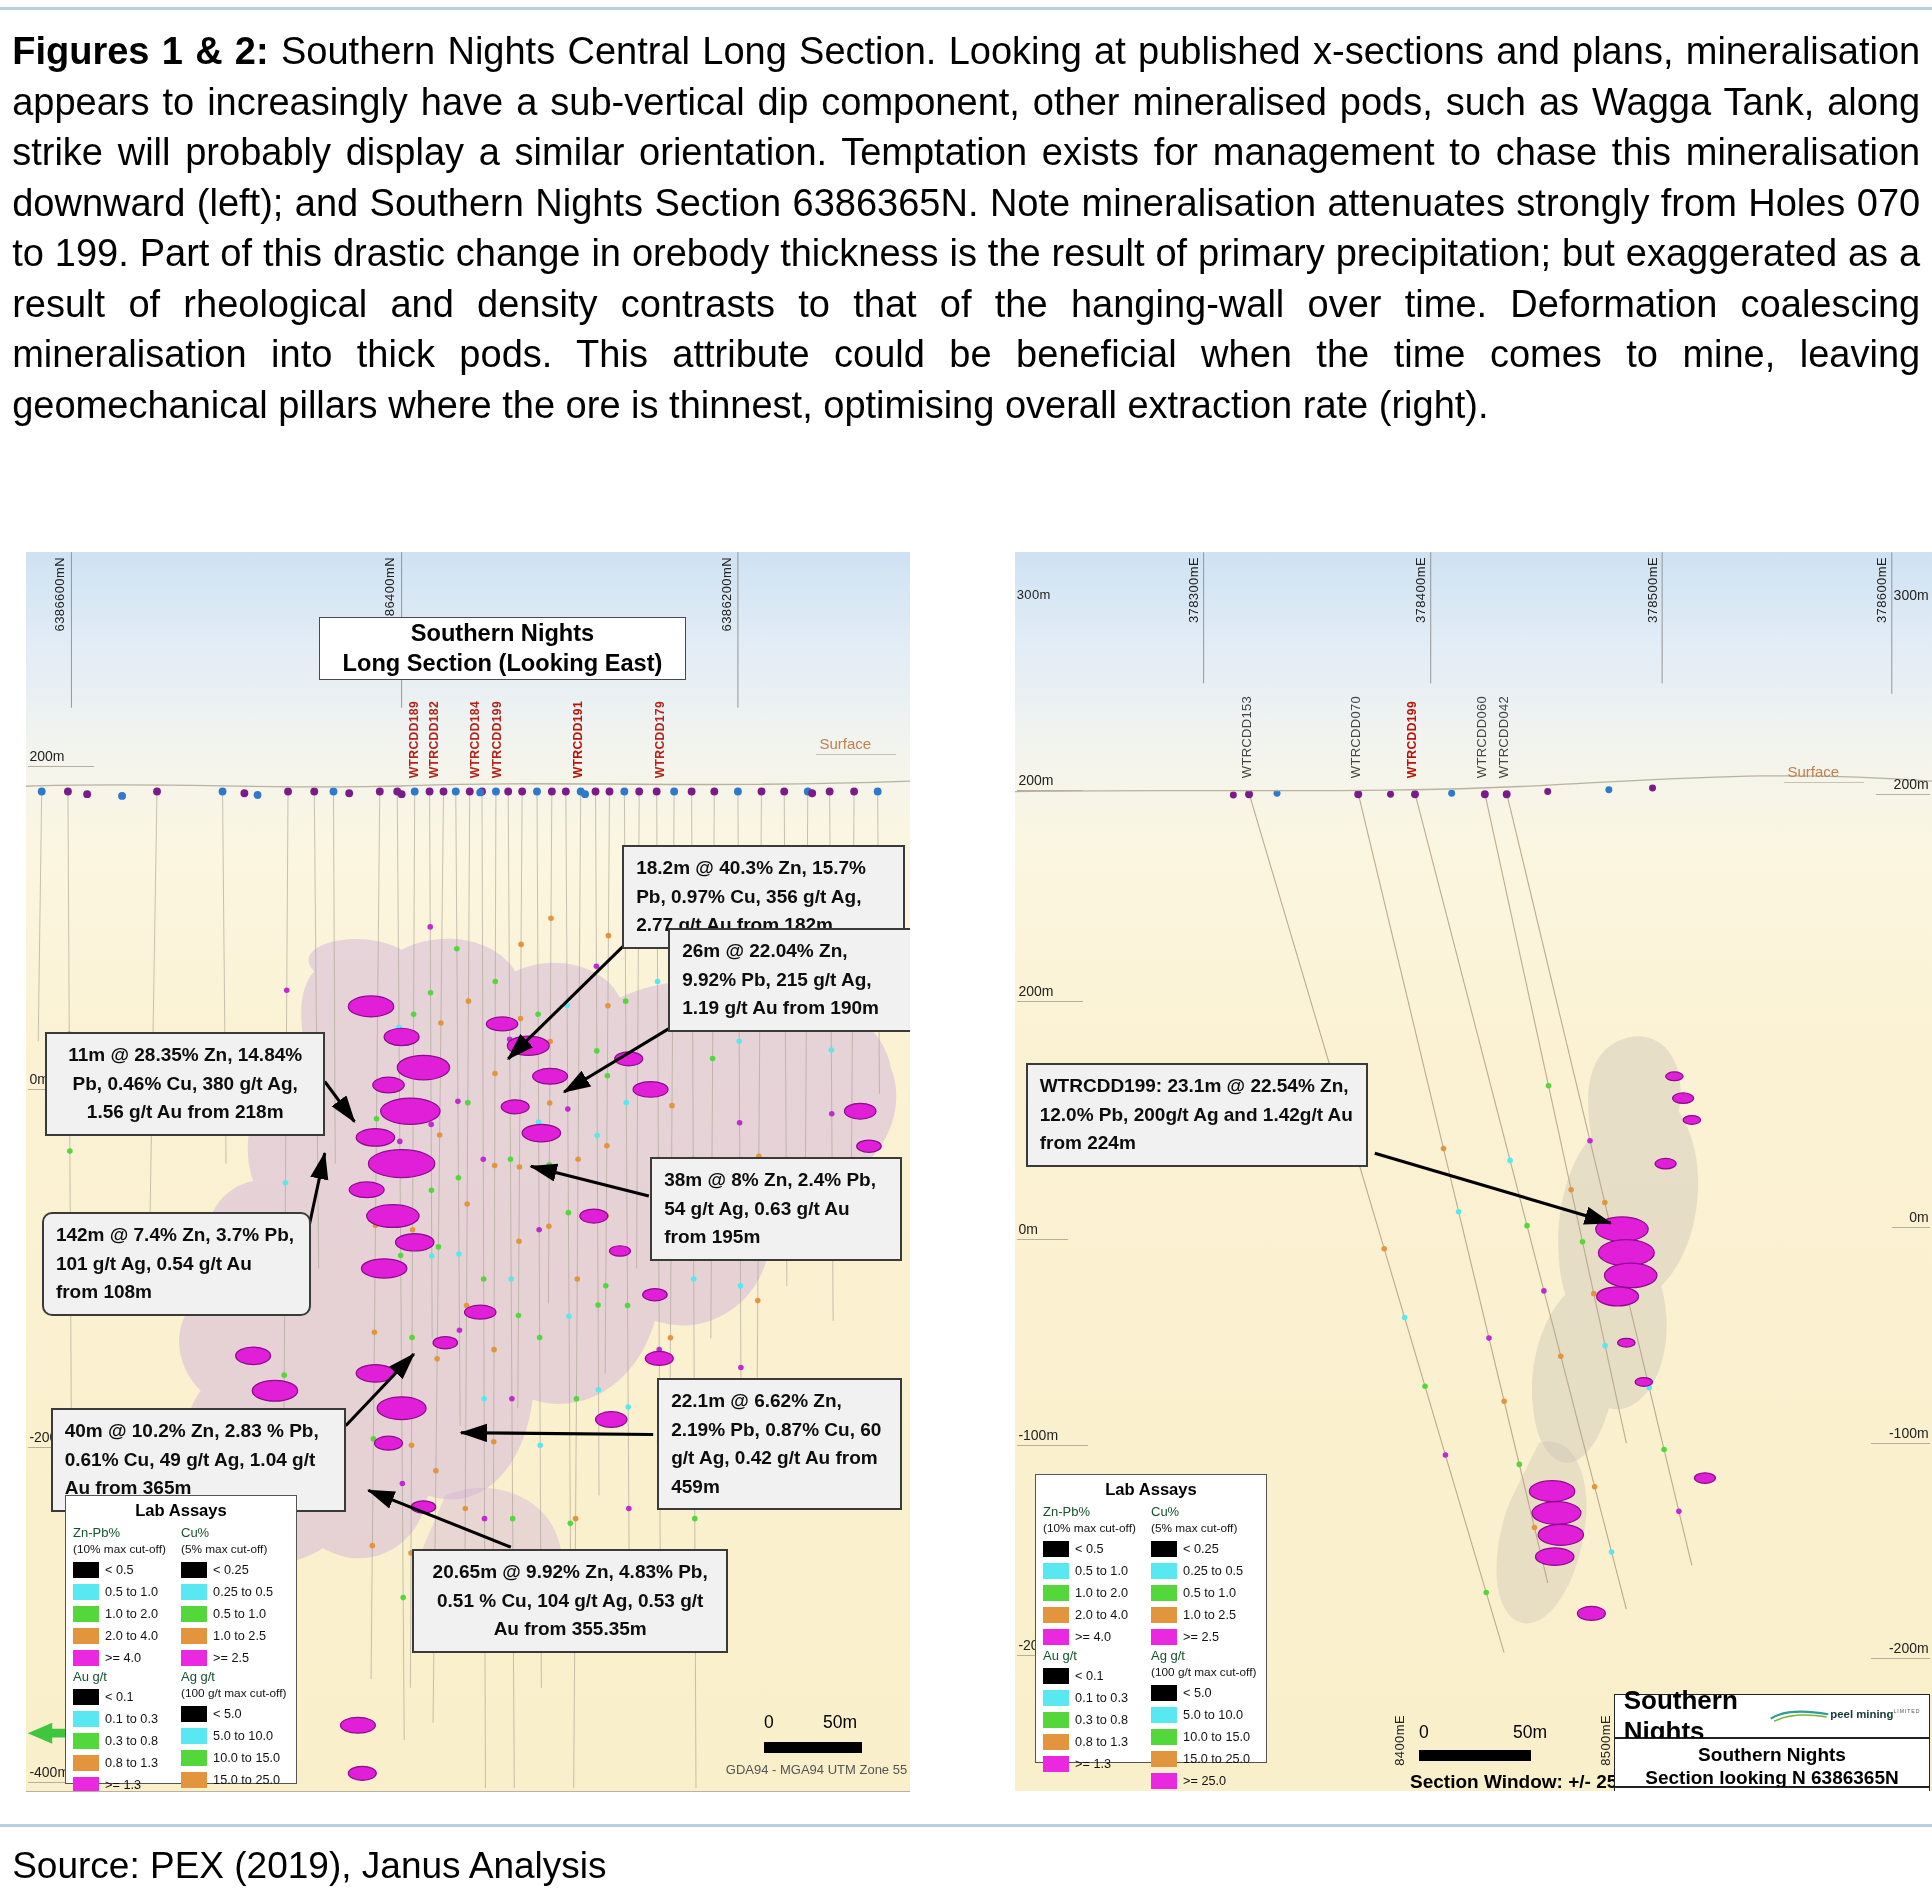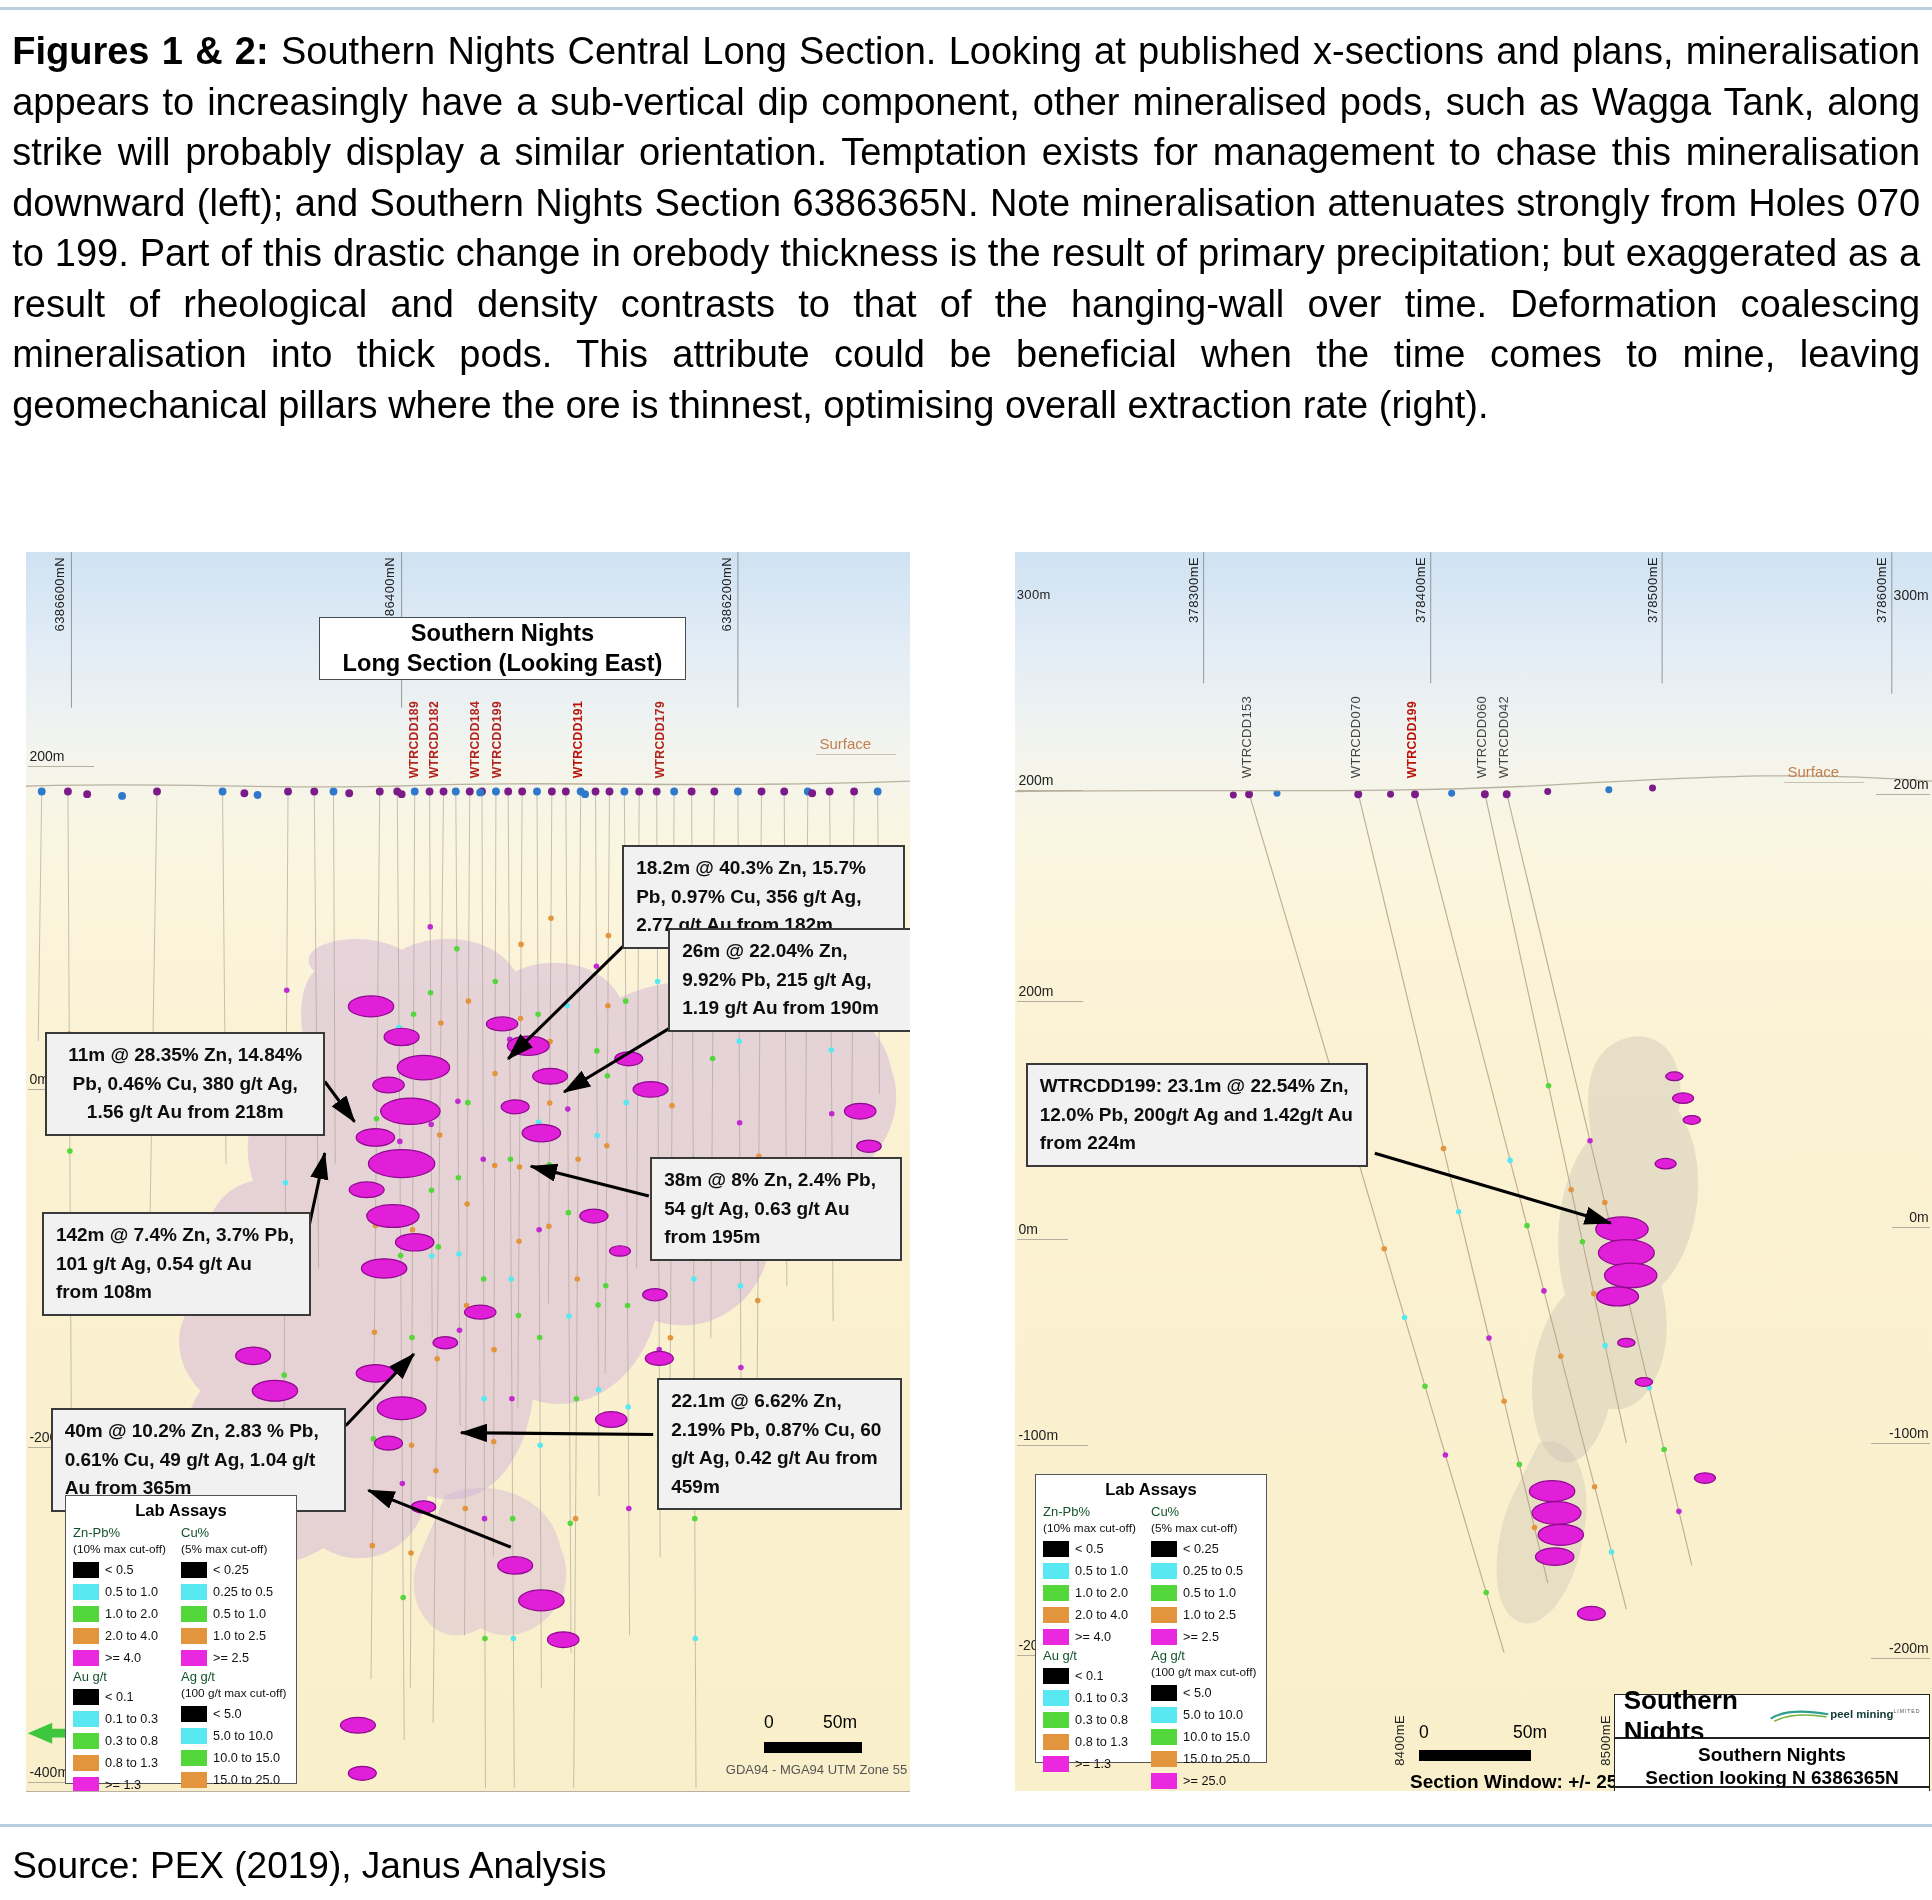--- a/index.html
+++ b/index.html
@@ -390,24 +390,25 @@
     <div class="drill" style="left:381px;">WTRCDD189</div>
     <div class="drill" style="left:401px;">WTRCDD182</div>
     <div class="drill" style="left:442px;">WTRCDD184</div>
     <div class="drill" style="left:464px;">WTRCDD199</div>
     <div class="drill red" style="left:545px;">WTRCDD191</div>
     <div class="drill" style="left:627px;">WTRCDD179</div>
 
     <div class="callout" style="left:596px;top:293px;width:255px;">18.2m @ 40.3% Zn, 15.7% Pb, 0.97% Cu, 356 g/t Ag, 2.77 g/t Au from 182m</div>
     <div class="callout" style="left:642px;top:376px;width:218px;">26m @ 22.04% Zn, 9.92% Pb, 215 g/t Ag, 1.19 g/t Au from 190m</div>
     <div class="callout ctr" style="left:19px;top:480px;width:252px;">11m @ 28.35% Zn, 14.84% Pb, 0.46% Cu, 380 g/t Ag, 1.56 g/t Au from 218m</div>
-    <div class="callout" style="left:15.7px;top:660px;width:241px;">142m @ 7.4% Zn, 3.7% Pb, 101 g/t Ag, 0.54 g/t Au from 108m</div>
+    <div class="callout" style="left:15.7px;top:660px;width:241px;border-radius:10px;">142m @ 7.4% Zn, 3.7% Pb, 101 g/t Ag, 0.54 g/t Au from 108m</div>
     <div class="callout" style="left:624px;top:605px;width:224px;">38m @ 8% Zn, 2.4% Pb, 54 g/t Ag, 0.63 g/t Au from 195m</div>
     <div class="callout" style="left:24.5px;top:856px;width:267px;">40m @ 10.2% Zn, 2.83 % Pb, 0.61% Cu, 49 g/t Ag, 1.04 g/t Au from 365m</div>
     <div class="callout" style="left:631px;top:826px;width:217px;">22.1m @ 6.62% Zn, 2.19% Pb, 0.87% Cu, 60 g/t Ag, 0.42 g/t Au from 459m</div>
+    <div class="callout ctr" style="left:386px;top:997px;width:288px;">20.65m @ 9.92% Zn, 4.83% Pb, 0.51 % Cu, 104 g/t Ag, 0.53 g/t Au from 355.35m</div>
 
     <div class="legend" style="left:39px;top:943px;">
       <div class="lg-title">Lab Assays</div>
       <div class="lg-cols">
         <div class="lg-col">
           <div class="lg-head">Zn-Pb%</div>
           <div class="lg-note">(10% max cut-off)</div>
           <div>
 
           <div class="lg-row">

